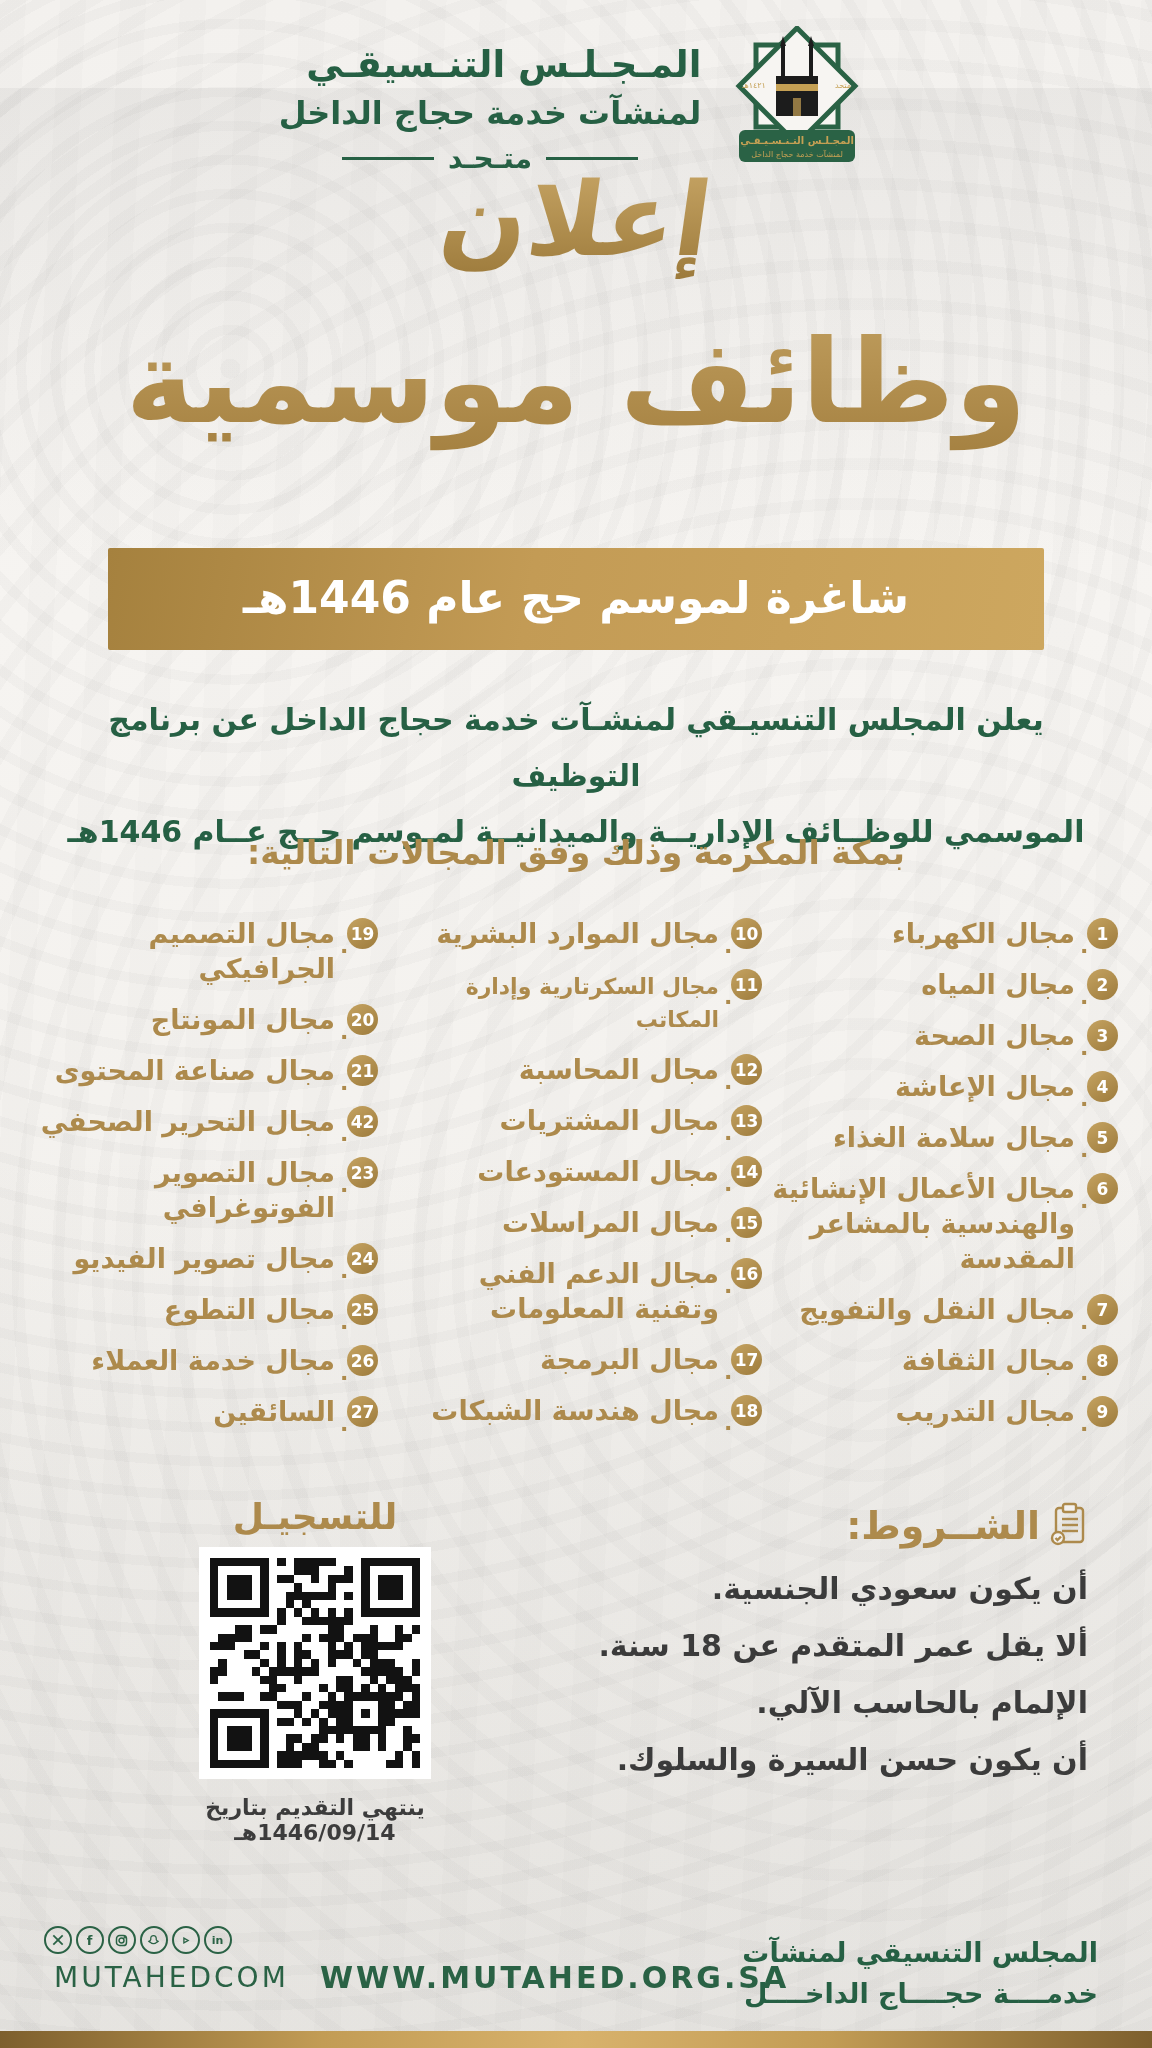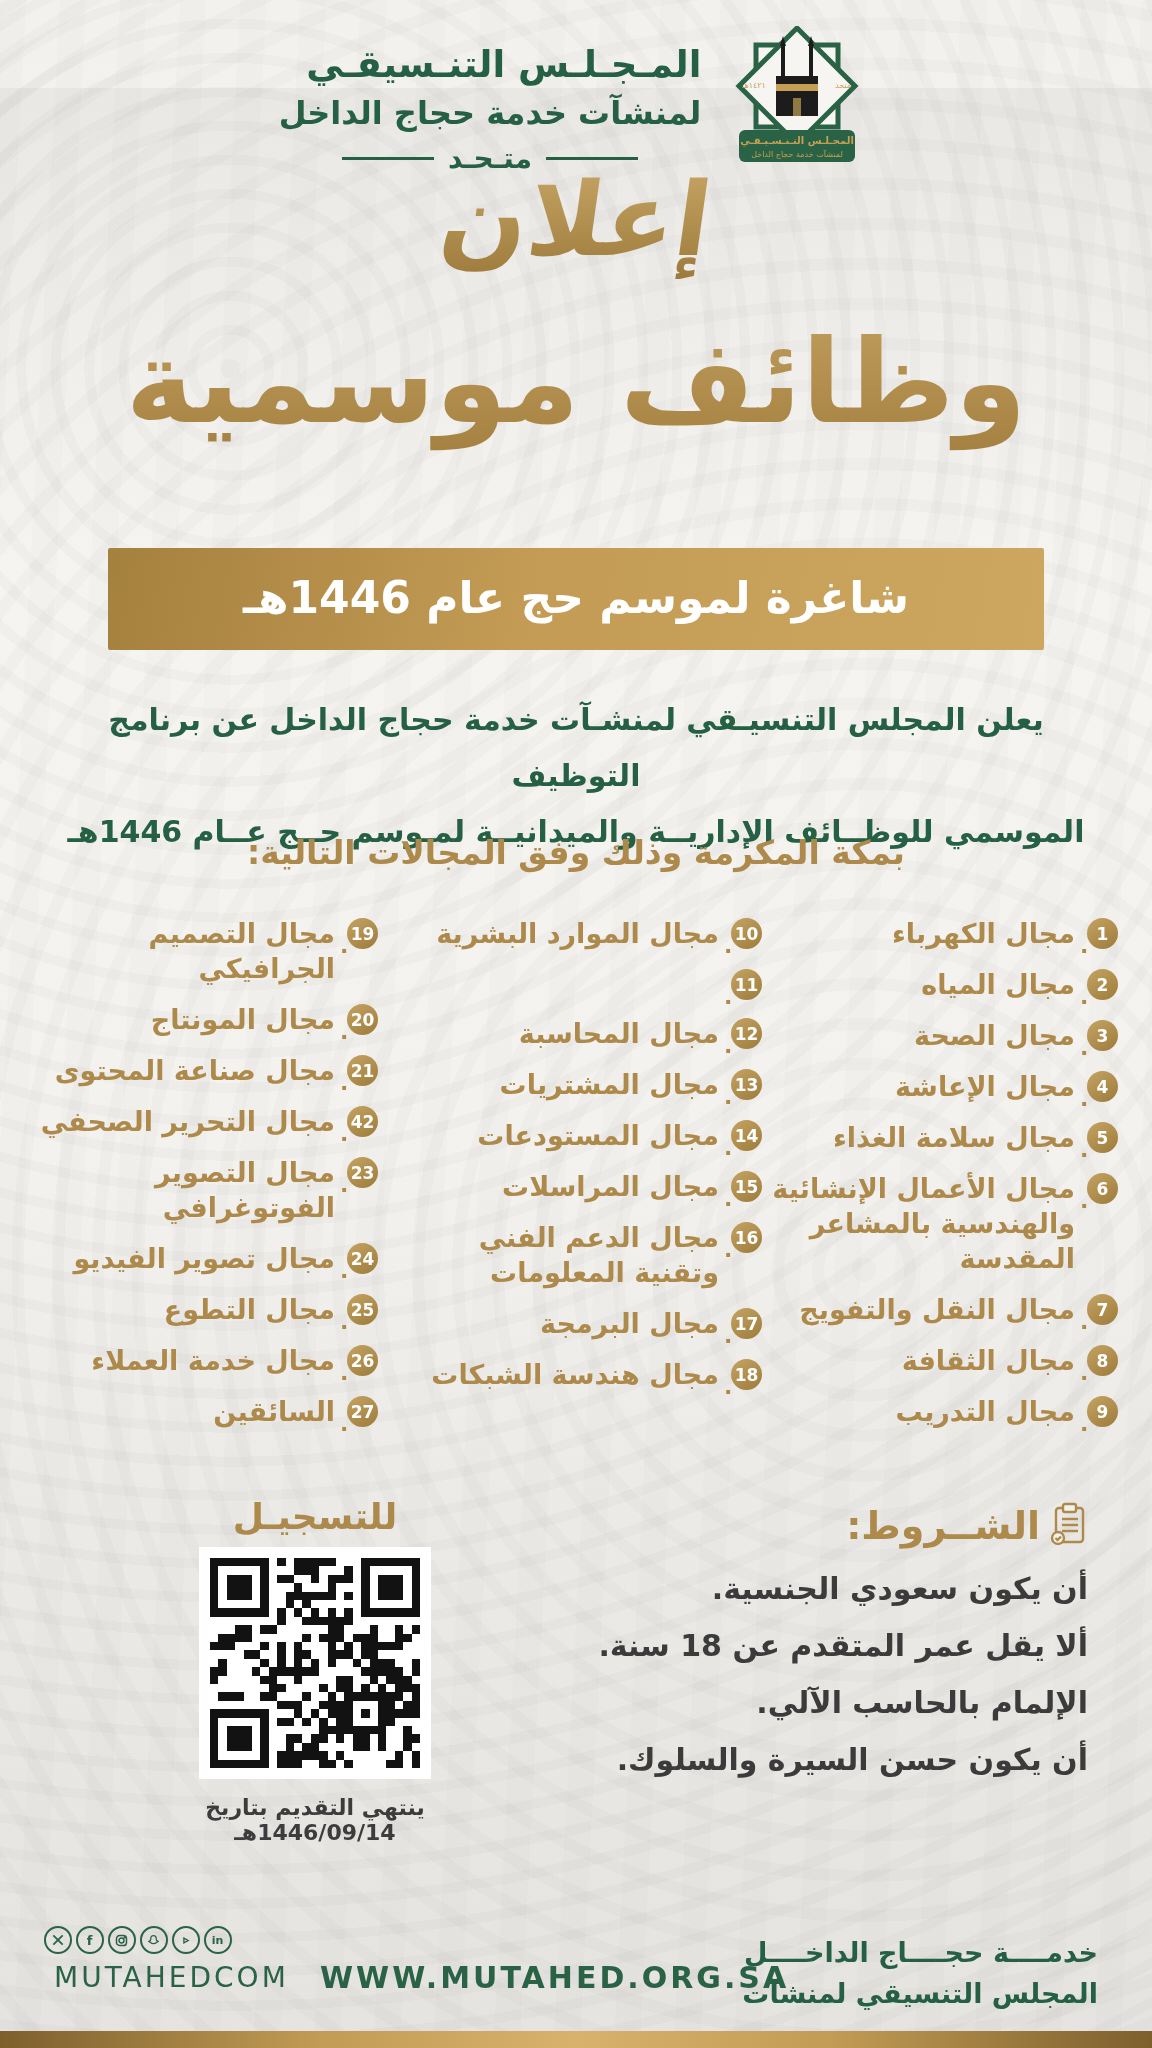--- a/index.html
+++ b/index.html
@@ -208,20 +208,21 @@
             <span>10</span>
             <span class="fdot">.</span>
           </span>
           <span class="flabel">مجال الموارد البشرية</span>
         </div>
       <div class="field">
           <span class="fmark">
             <span>11</span>
             <span class="fdot">.</span>
           </span>
+          <span class="flabel small">مجال السكرتارية وإدارة المكاتب</span>
         </div>
       <div class="field">
           <span class="fmark">
             <span>12</span>
             <span class="fdot">.</span>
           </span>
           <span class="flabel">مجال المحاسبة</span>
         </div>
       <div class="field">
           <span class="fmark">
@@ -712,18 +713,18 @@
           <svg width="13" height="13" viewBox="0 0 24 24" stroke="#2a6245" stroke-width="2.4" fill="none">
               <path d="M9 7.5 L17 12 L9 16.5 Z"></path>
             </svg>
         </span>
         <span class="soc" style="font-size:11px;">in</span>
       </div>
       <div class="handle">MUTAHEDCOM</div>
     </div>
     <div class="foot-center">WWW.MUTAHED.ORG.SA</div>
     <div class="foot-right">
+      <div>المجلس التنسيقي لمنشآت</div>
       <div>خدمــــة حجــــاج الداخــــل</div>
-      <div>المجلس التنسيقي لمنشآت</div>
     </div>
   </div>
   <div class="goldbar"></div>
 </div>
 
 </body></html>

